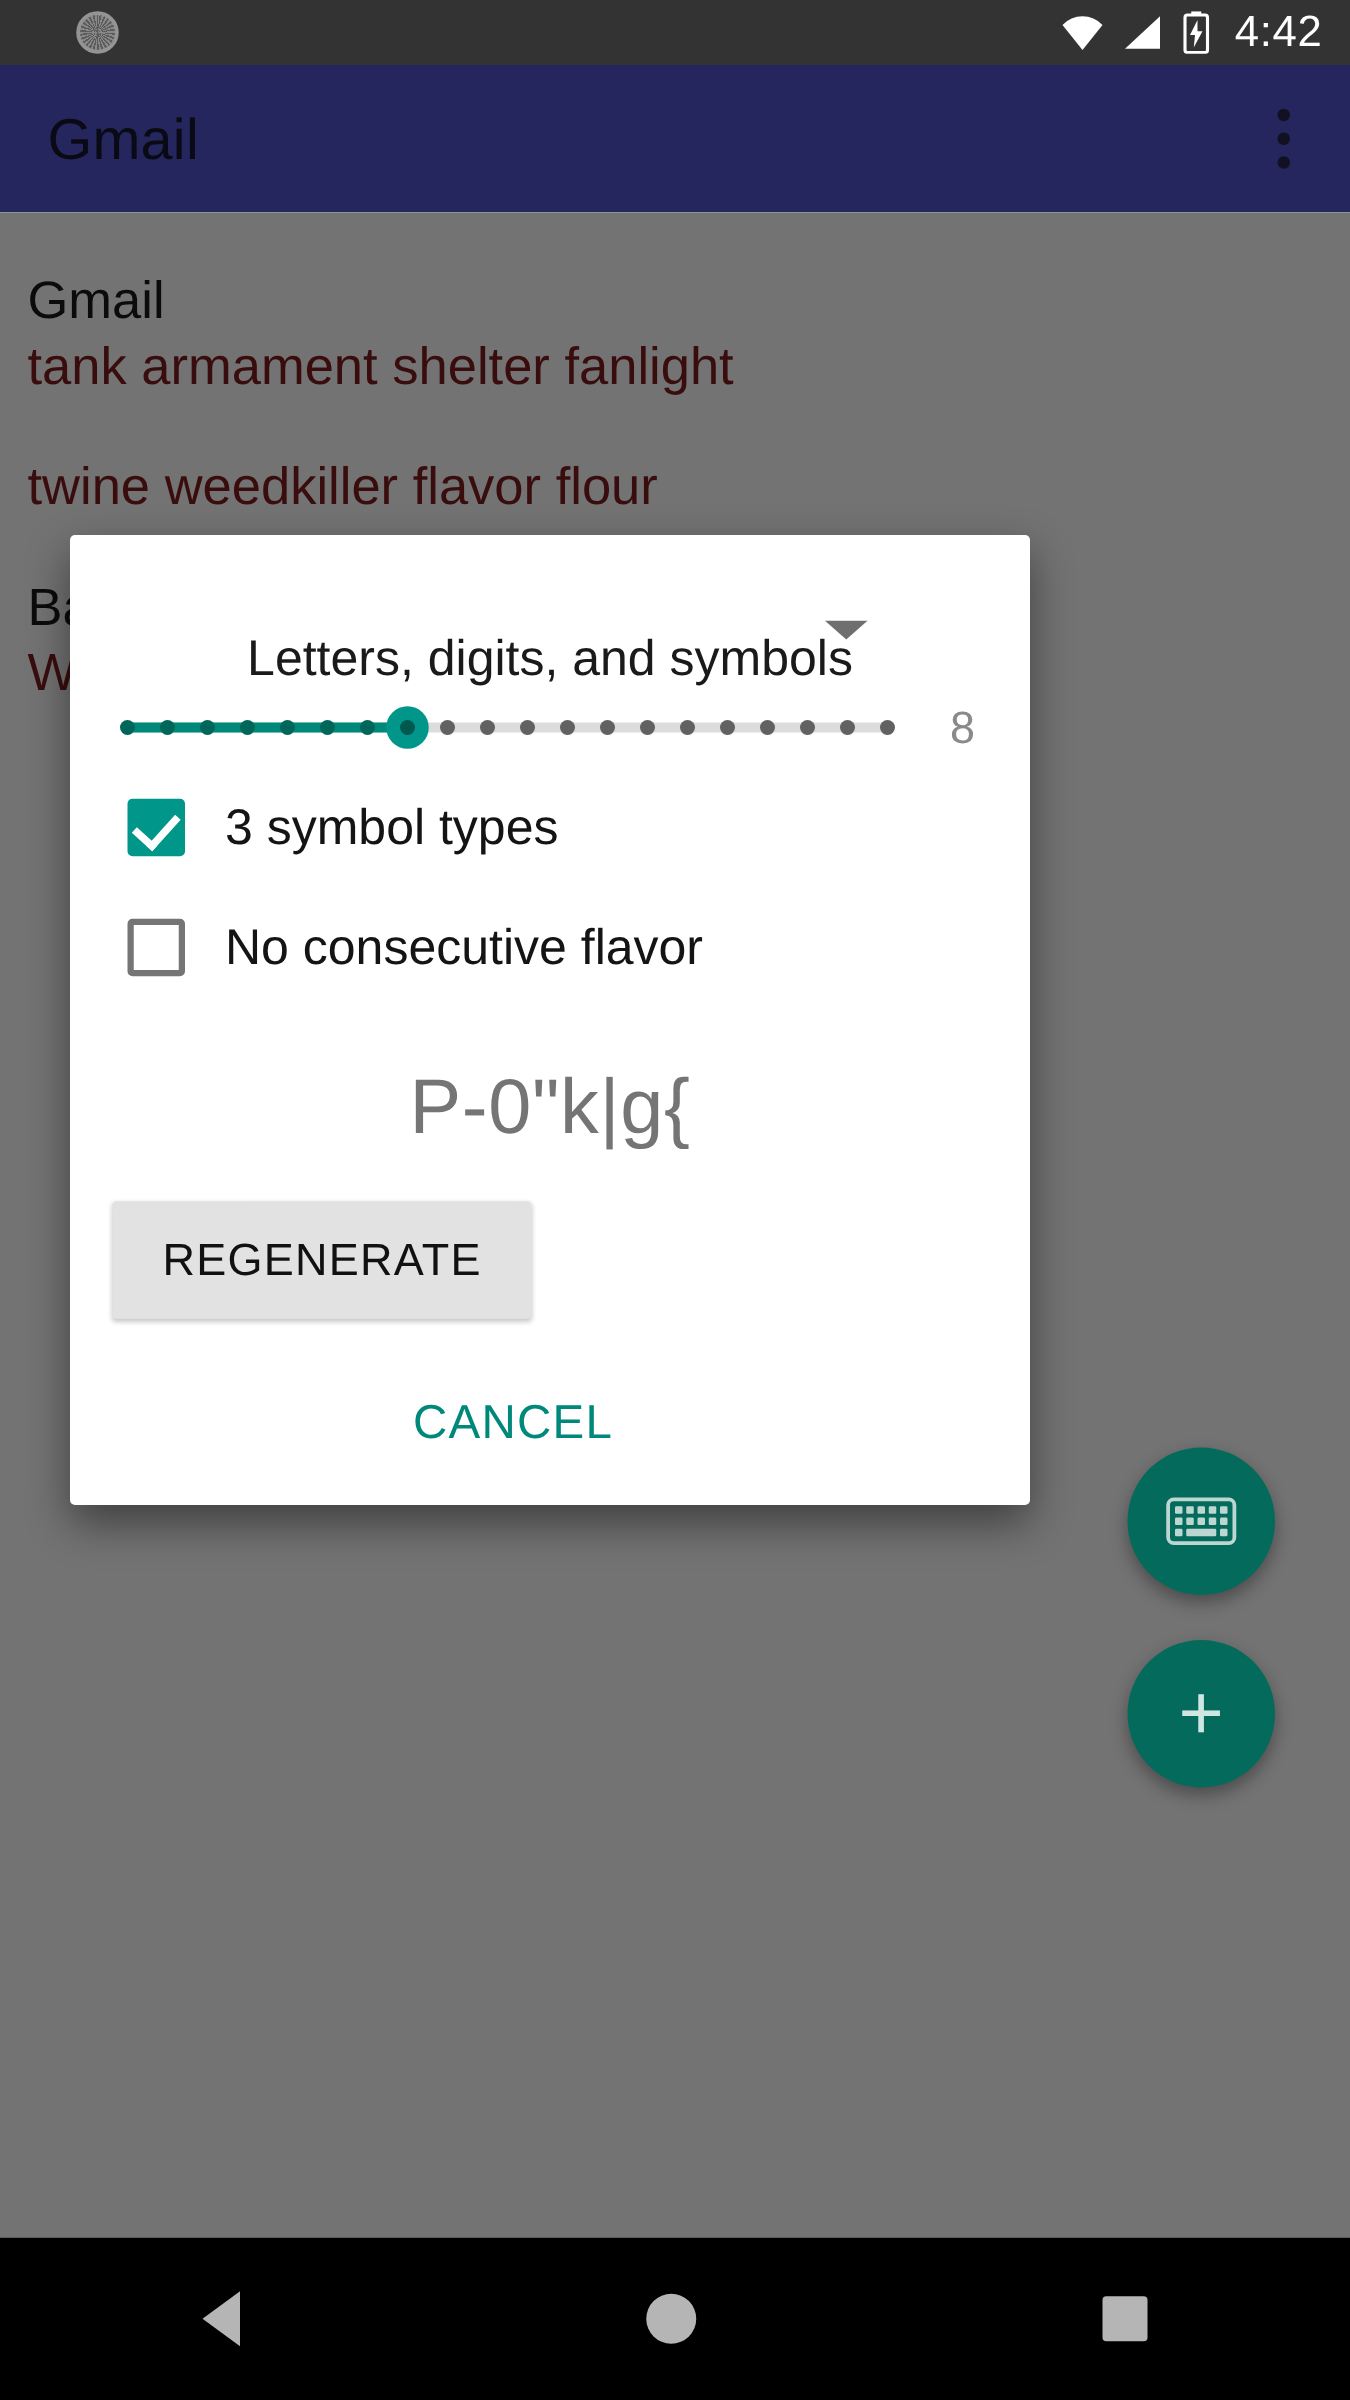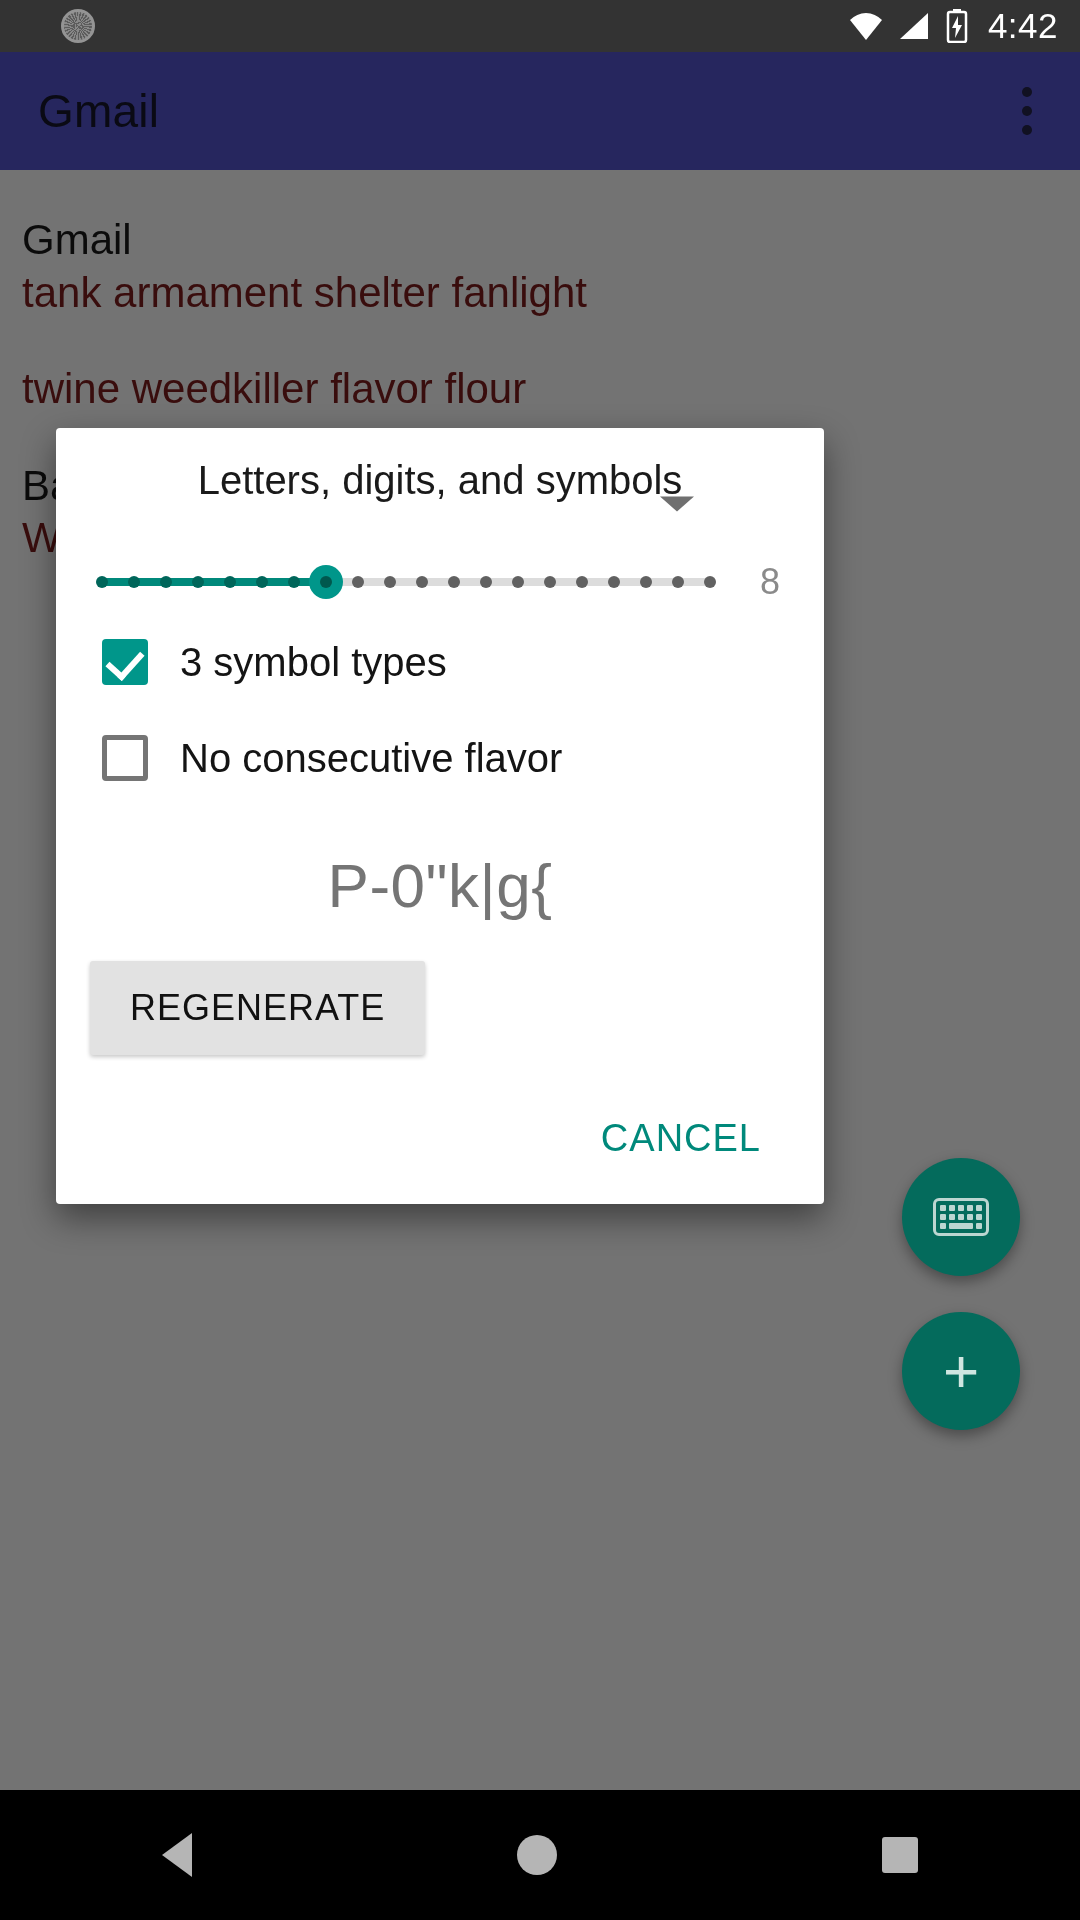--- a/index.html
+++ b/index.html
@@ -161,21 +161,21 @@
     box-shadow: 0 14px 34px rgba(0,0,0,.45);
     padding: 0;
     box-sizing: border-box;
   }
   .dialog-inner { padding: 30px 34px 0 34px; }
 
   .spinner-row {
     position: relative;
     height: 92px;
     display: flex;
-    align-items: flex-start;
+    align-items: flex-end;
     justify-content: center;
   }
   .spinner-label {
     font-size: 40px;
     color: #1a1a1a;
   }
   .spinner-caret {
     position: absolute;
     right: 96px;
     top: 50%;
@@ -309,20 +309,21 @@
     font-family: "Liberation Sans", sans-serif;
     box-shadow: 0 2px 4px rgba(0,0,0,.22);
   }
 
   .dialog-actions {
     display: flex;
     justify-content: flex-end;
     align-items: center;
     gap: 52px;
     padding: 56px 59px 38px 0;
+    flex-direction: column;
   }
   .text-btn {
     background: none;
     border: none;
     color: #00897b;
     font-size: 38px;
     letter-spacing: 1px;
     font-family: "Liberation Sans", sans-serif;
     padding: 6px 4px;
   }

